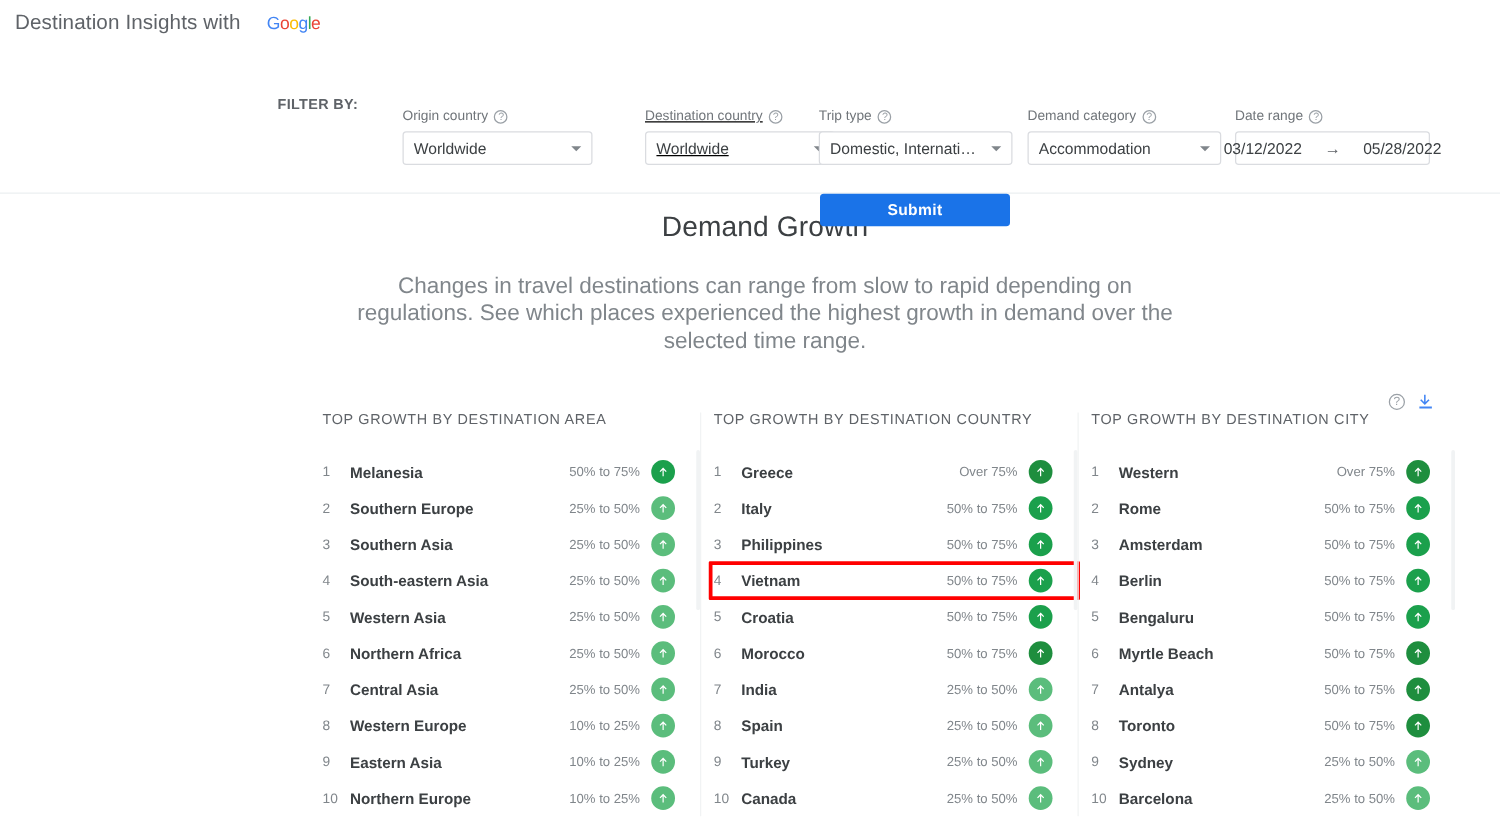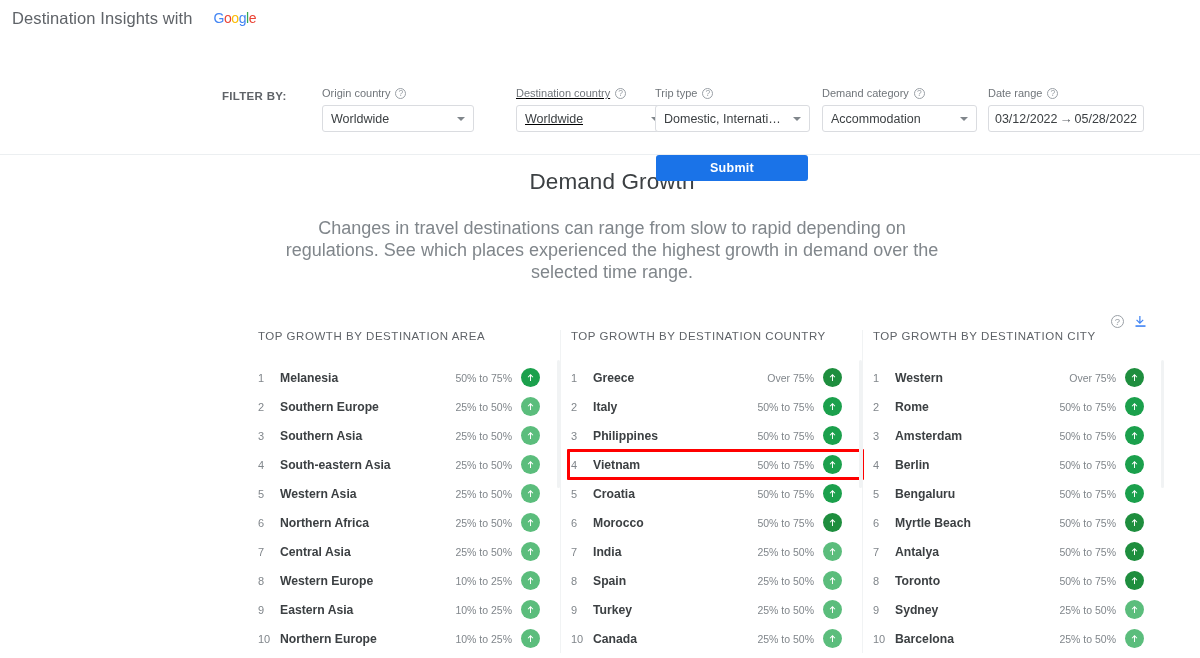--- a/index.html
+++ b/index.html
@@ -33,21 +33,21 @@
   }
 
   
   .filter-bar {
     position: relative;
     height: 119px;
     border-bottom: 1px solid #eceff1;
   }
   .filter-label {
     position: absolute;
-    left: 222px; top: 54px;
+    left: 222px; top: 42px;
     font-size: 11.5px;
     font-weight: 700;
     color: #5f6368;
     letter-spacing: .3px;
   }
   .field {
     position: absolute;
     top: 50px;
   }
   .field-label {
@@ -101,21 +101,21 @@
   }
   .date-box {
     margin-top: 5px;
     height: 27px;
     border: 1px solid #dadce0;
     border-radius: 3px;
     background: #fff;
     display: flex;
     align-items: center;
     justify-content: center;
-    gap: 2px;
+    gap: 18px;
     font-size: 12.5px;
     color: #3c4043;
     cursor: pointer;
   }
   .date-arrow {
     color: #5f6368;
     font-size: 13px;
     line-height: 1;
   }
 

